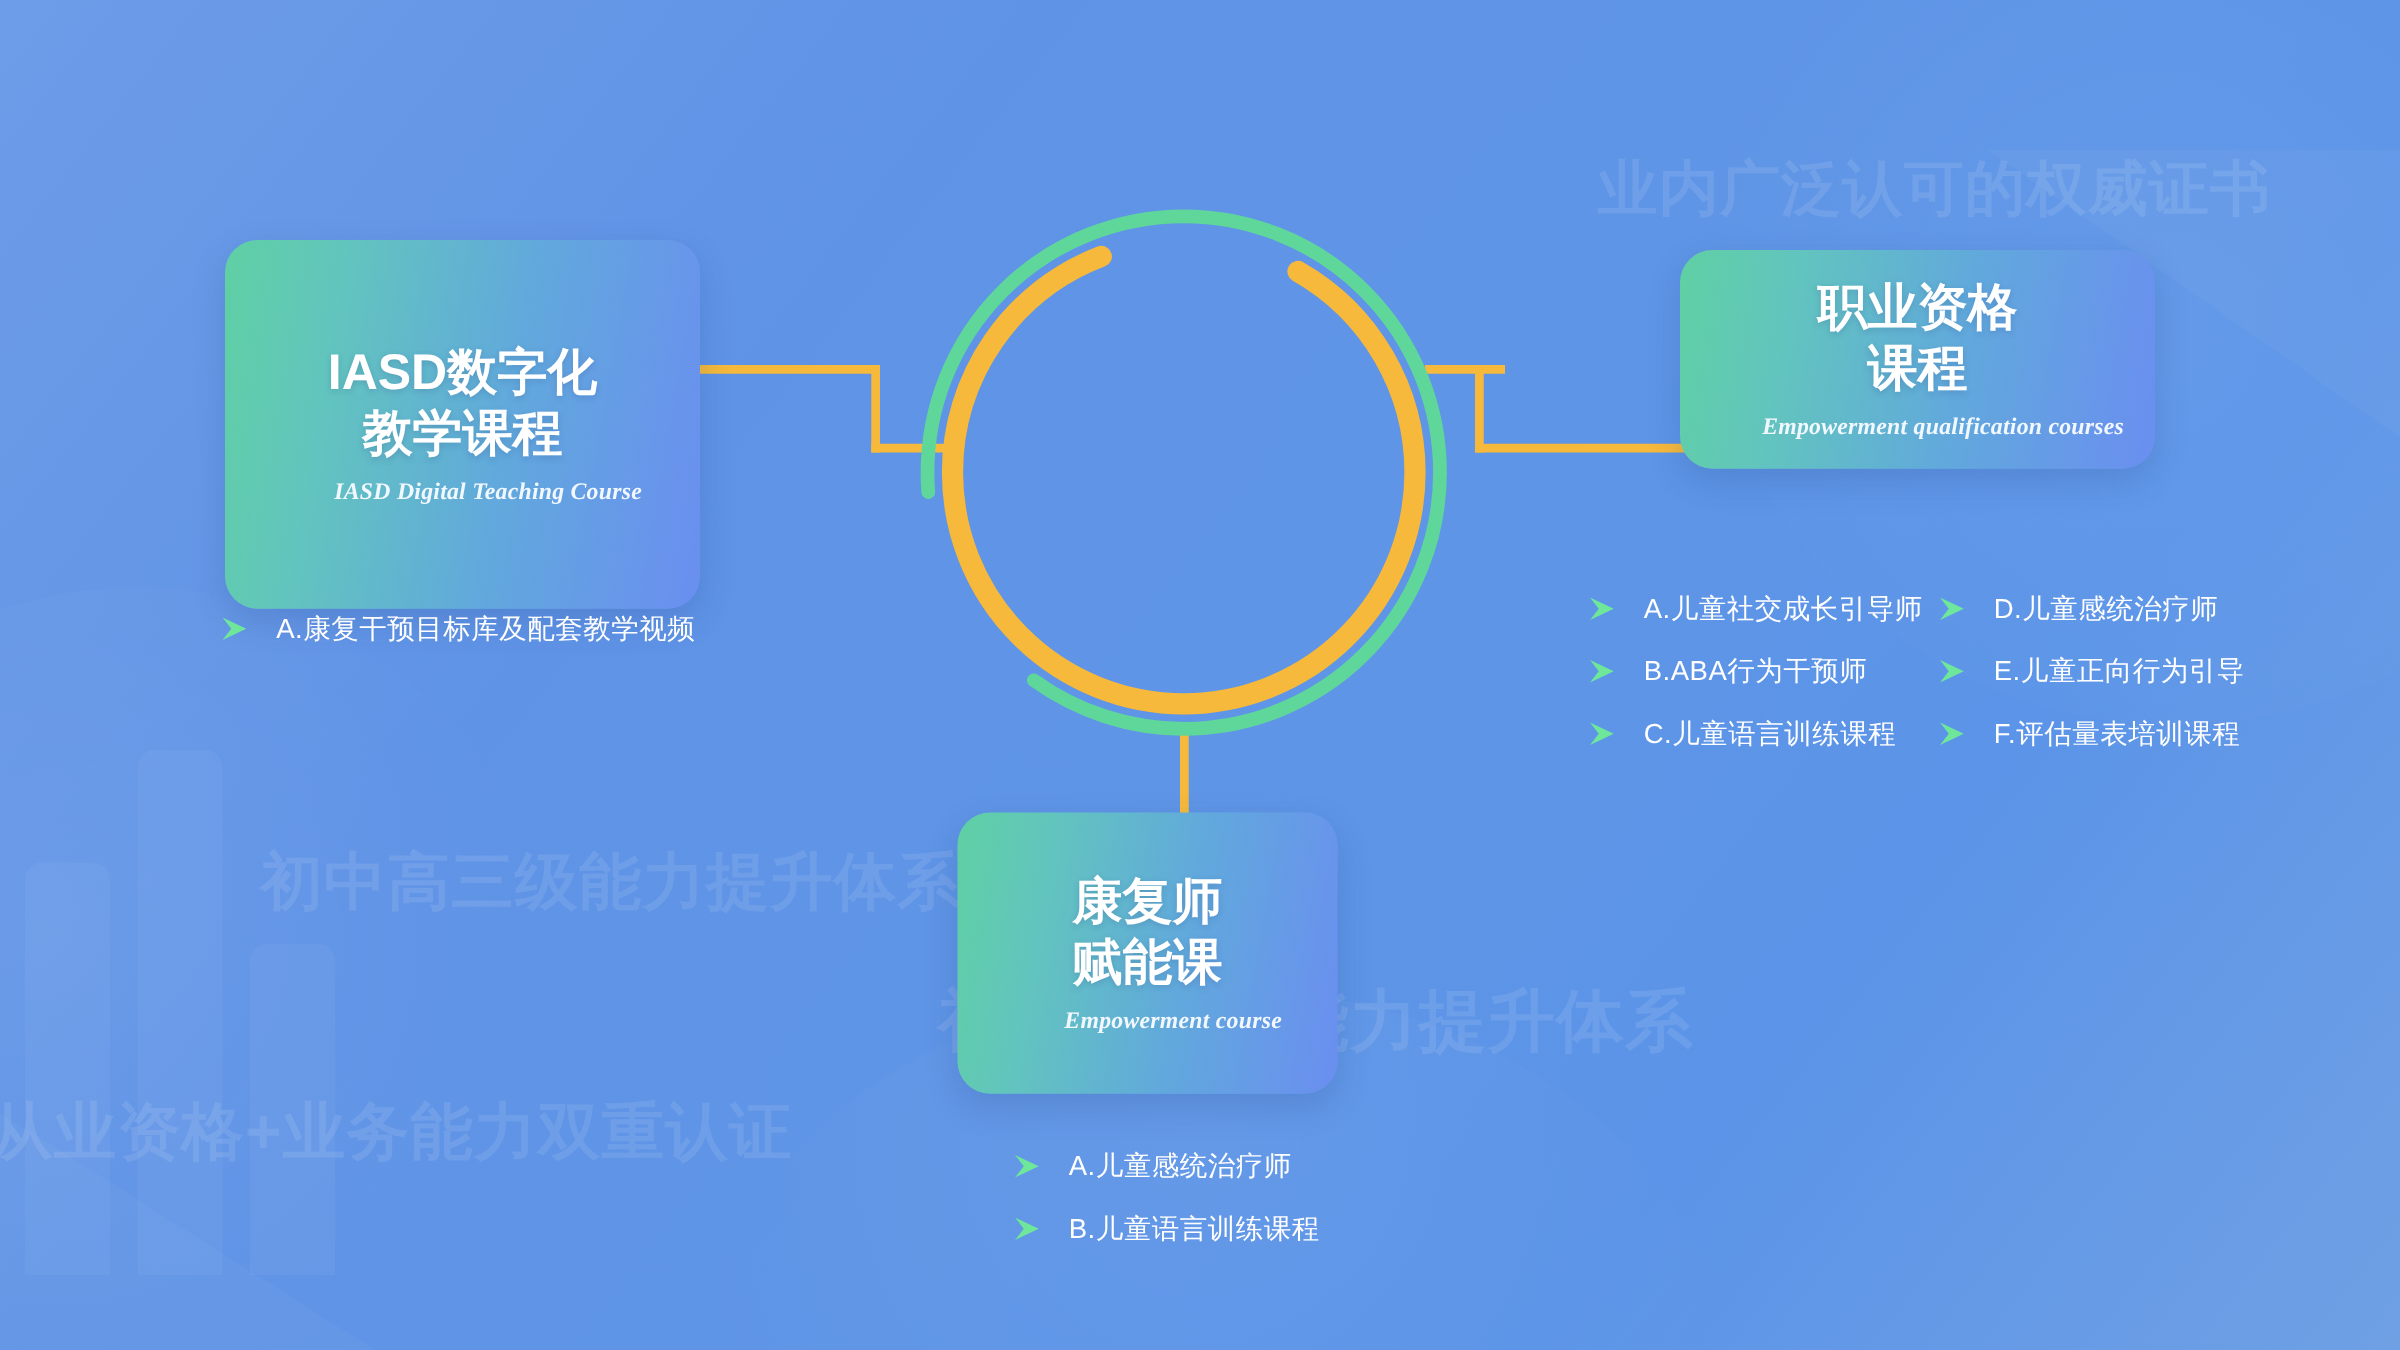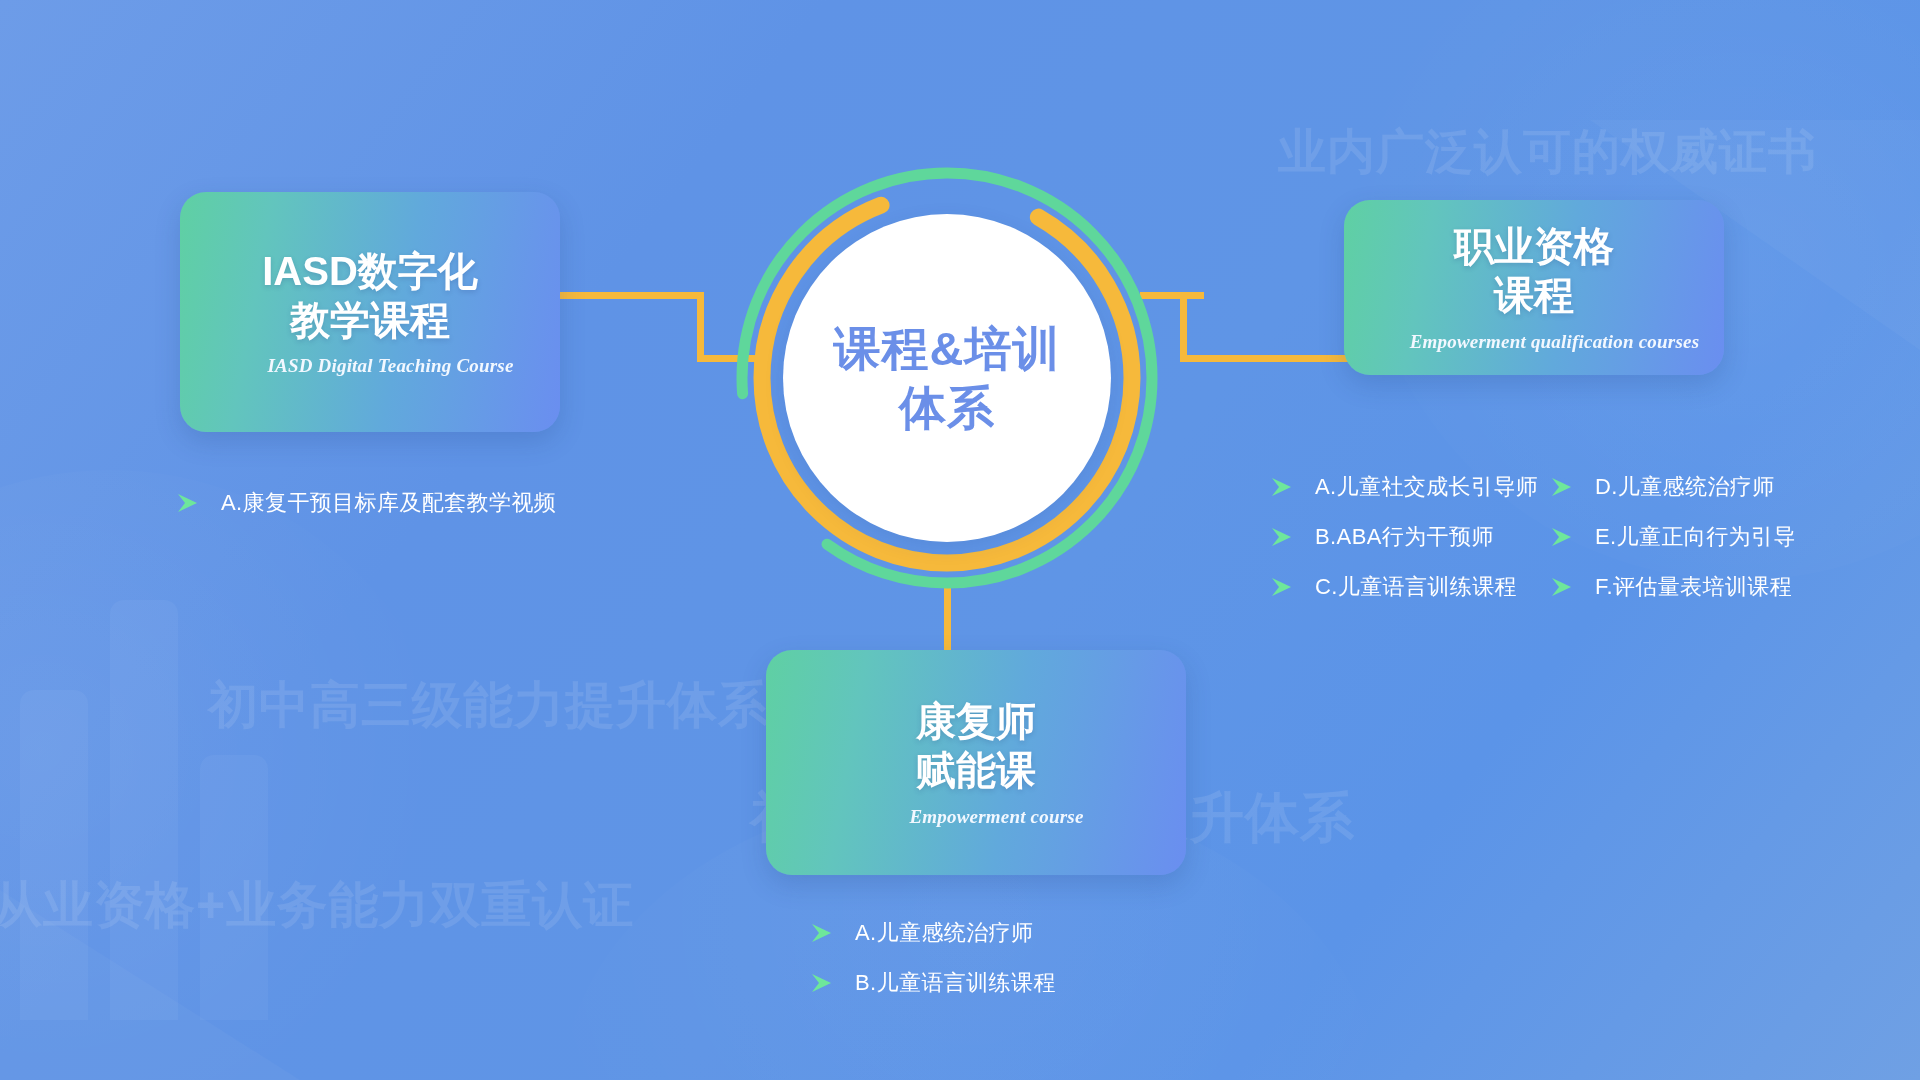--- a/index.html
+++ b/index.html
@@ -70,23 +70,23 @@
     margin-top: 11px;
     font-family: "Liberation Serif", serif;
     font-style: italic;
     font-weight: 700;
     font-size: 19px;
     color: #f2f8ff;
     letter-spacing: .2px;
     margin-left: 41px;
   }
 
-  #card-left   { left: 180px;  top: 192px;  width: 380px; height: 240px; }
+  #card-left   { left: 180px;  top: 192px;  width: 380px; height: 295px; }
   #card-right  { left: 1344px; top: 200px;  width: 380px; height: 175px; }
-  #card-bottom { left: 766px;  top: 650px;  width: 420px; height: 225px; }
+  #card-bottom { left: 766px;  top: 650px;  width: 304px; height: 225px; }
 
   
   #hub { position: absolute; left: 727px; top: 158px; width: 440px; height: 440px; }
   #hub svg { position: absolute; inset: 0; }
   #hub .inner {
     position: absolute; left: 56px; top: 56px; width: 328px; height: 328px;
     background: #fff; border-radius: 50%;
     display: flex; align-items: center; justify-content: center;
     box-shadow: 0 6px 20px rgba(30,60,120,.10);
   }
@@ -136,23 +136,20 @@
 
   <div class="line" style="left:944px; top:578px; width:7px; height:78px;"></div>
 
   <div id="hub">
     <svg width="440" height="440" viewBox="0 0 440 440" aria-hidden="true">
 
       <circle cx="220" cy="220" r="205" fill="none" stroke="#5fd79b" stroke-width="11" stroke-linecap="round" stroke-dasharray="1110 178" stroke-dashoffset="660"></circle>
 
       <circle cx="220" cy="220" r="185" fill="none" stroke="#f6b93b" stroke-width="17" stroke-linecap="round" stroke-dasharray="1000 163" stroke-dashoffset="196"></circle>
     </svg>
-    <div class="inner">
-      <span><span>课程&amp;培训</span><br><span>体系</span></span>
-    </div>
   </div>
 
   <div class="card" id="card-left">
     <div class="t">
       <span>IASD数字化</span><br>
       <span>教学课程</span>
     </div>
     <div class="s">IASD Digital Teaching Course</div>
   </div>
 

